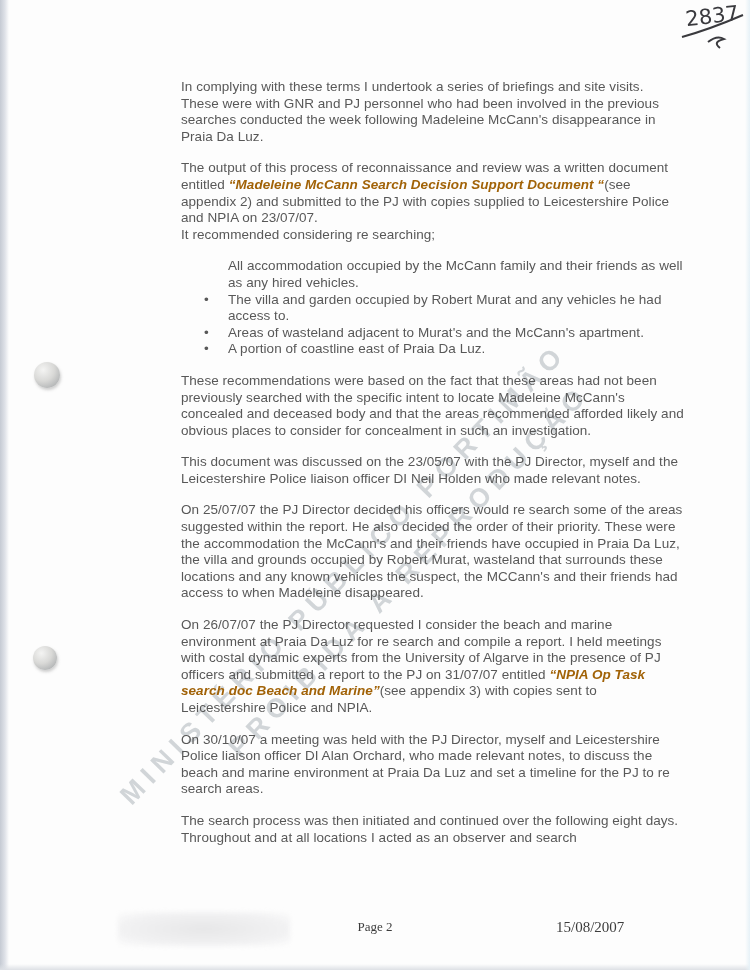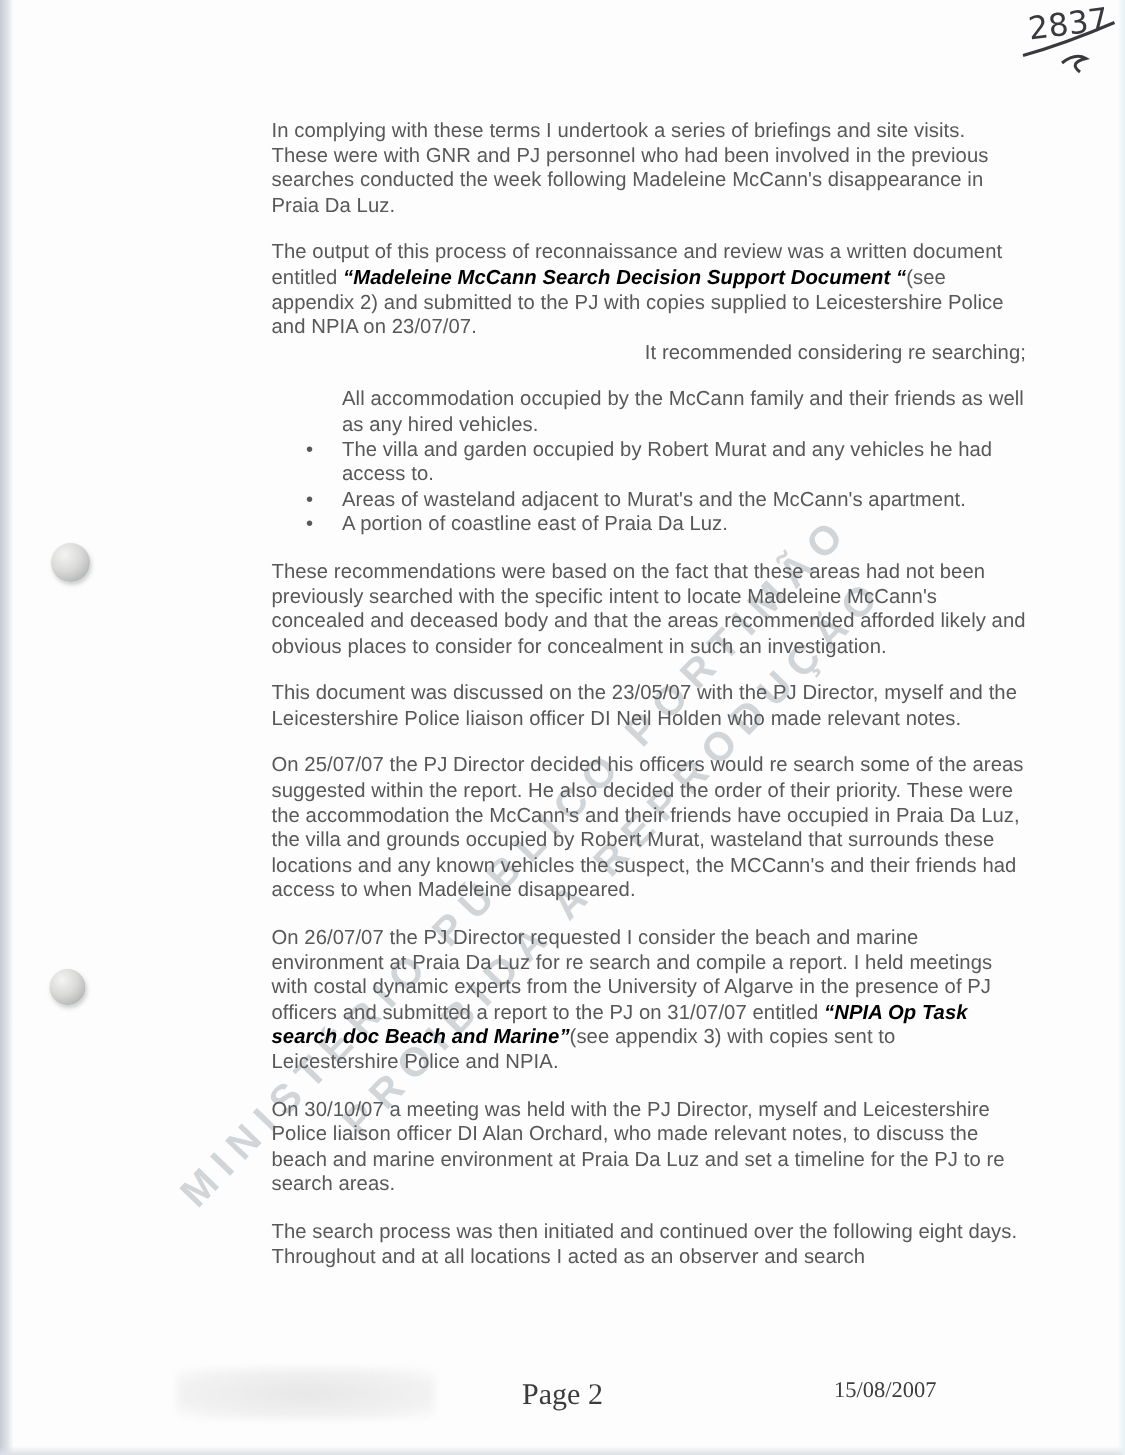--- a/index.html
+++ b/index.html
@@ -40,32 +40,32 @@
   .handwrite text { font-family:"DejaVu Sans", sans-serif; font-size:21px; fill:#3a3a3e; }
 
   
   .content {
     position:absolute; left:137px; top:79px; width:503px;
     font-size:13.5px; line-height:16.6px; color:#585858;
     letter-spacing:0.05px;
     margin-left:44px;
   }
   .content p { margin:0 0 15px 0; }
-  .doc-title { font-weight:bold; font-style:italic; color:#000000; }
-  .inline-line { display:block;text-align:right; }
+  .doc-title { font-weight:bold; font-style:italic; color:#a16207; }
+  .inline-line { display:block; }
   ul.rec-list { margin:0 0 15px 0; padding:0; list-style:none; }
   ul.rec-list li { position:relative; padding-left:47px; }
   ul.rec-list li.bulleted::before {
     content:"\2022"; position:absolute; left:23px; top:0;
     font-size:13.5px; color:#585858;
   }
 
   
   .footer-page { position:absolute; left:0; top:919px; width:750px; text-align:center;
-                 font-family:"Liberation Serif", serif; font-size:20px; color:#3c3c3c; }
+                 font-family:"Liberation Serif", serif; font-size:13px; color:#3c3c3c; }
   .footer-date { position:absolute; left:556px; top:919px;
                  font-family:"Liberation Serif", serif; font-size:15px; color:#3c3c3c; }
   .redaction  { position:absolute; left:118px; top:912px; width:172px; height:34px;
                 border-radius:5px;
                 background:radial-gradient(ellipse at center, #e7e7e8 0%, #f2f2f3 70%, rgba(253,253,253,0) 100%);
                 filter:blur(2px); }
 </style>
 </head>
 <body>
 

